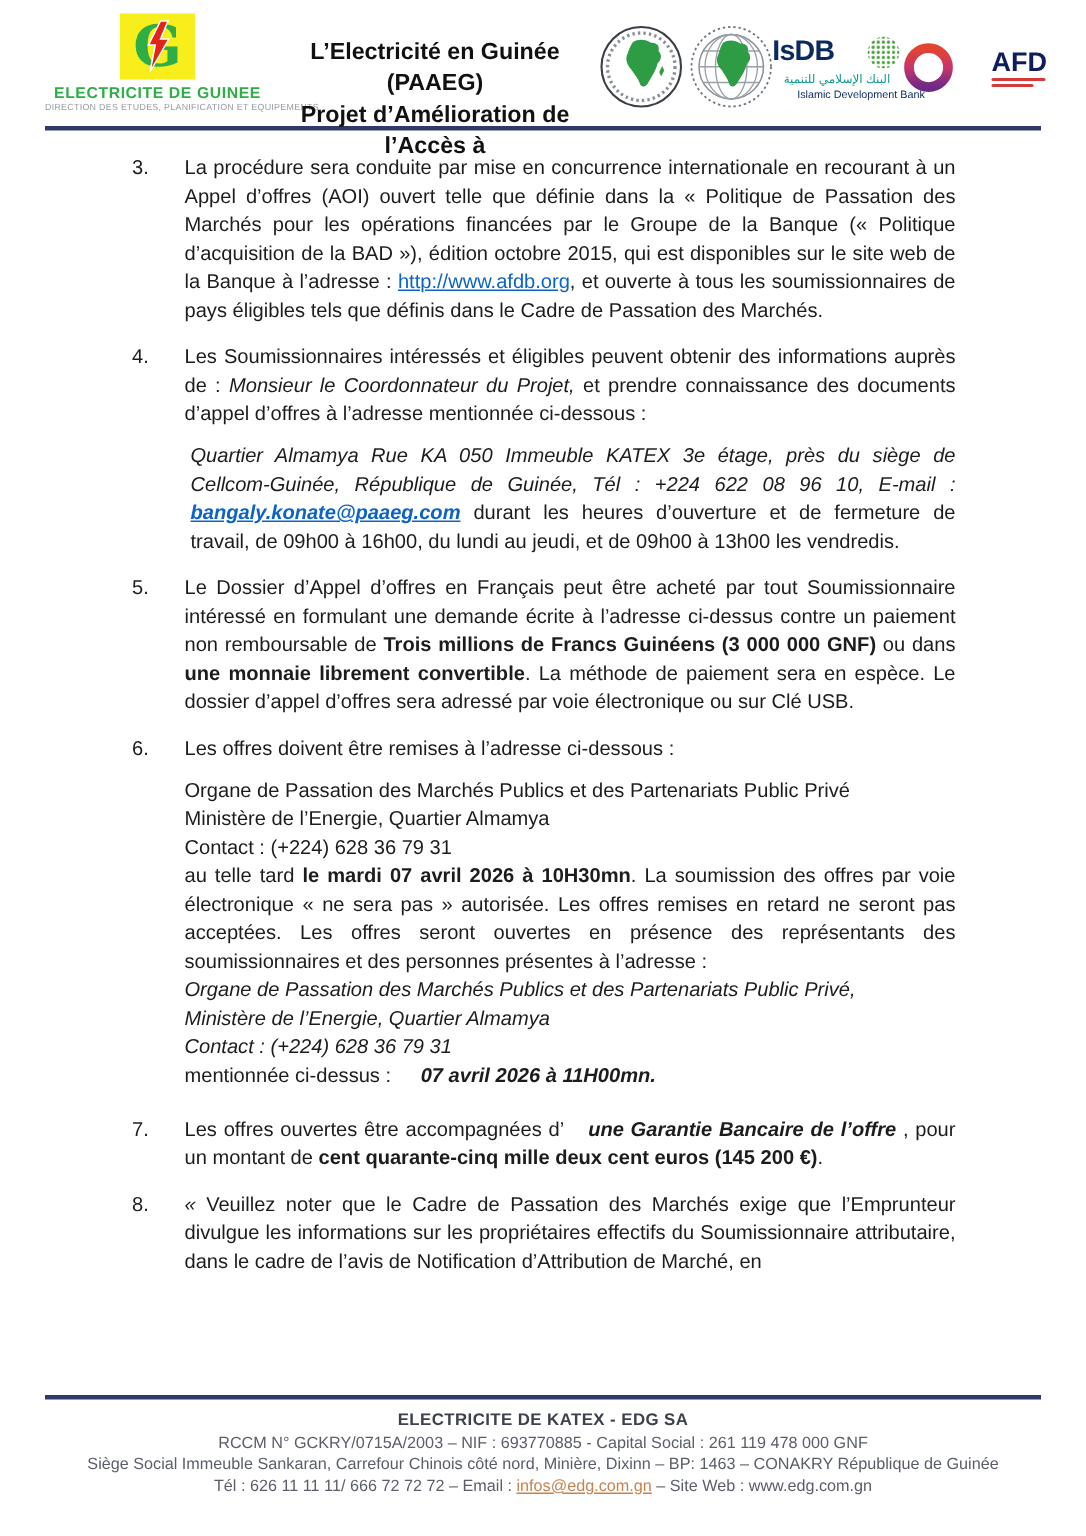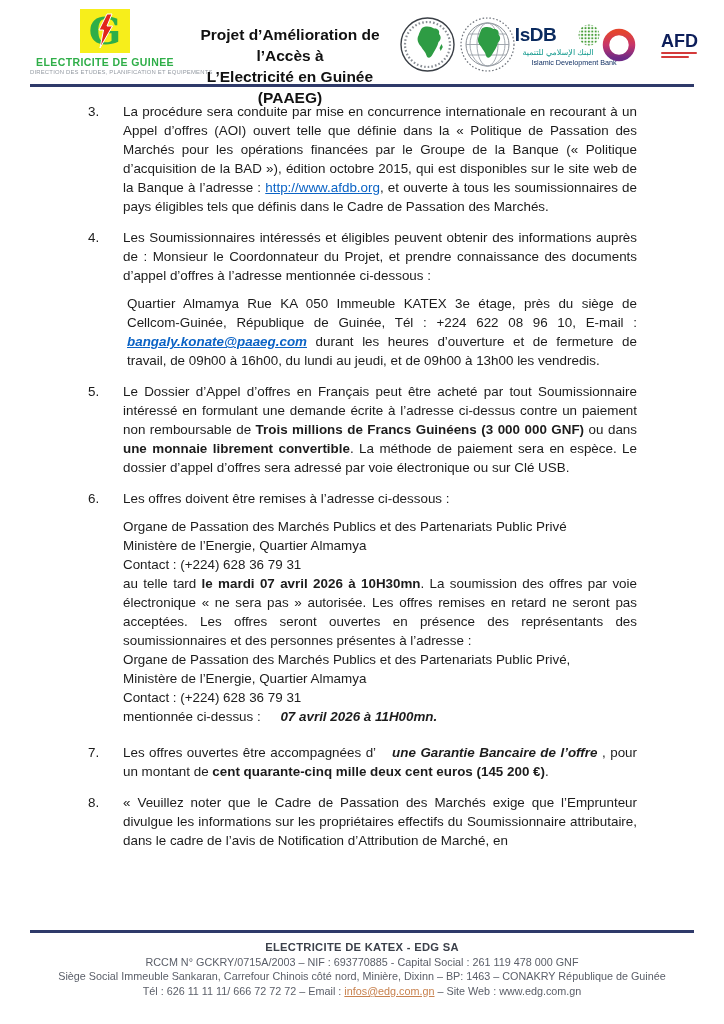--- a/index.html
+++ b/index.html
@@ -31,21 +31,21 @@
   
   .body{padding:15px 87px 0 88px;font-size:13.4px;line-height:19px;}
   .item{display:flex;margin-bottom:12px;}
   .num{width:35px;flex:none;}
   .content{flex:1;min-width:0;}
   .content p{margin:0 0 9px;}
   .content p:last-child{margin-bottom:0;}
   .just{text-align:justify;}
   .indent{padding-left:4px;}
   .seg-b{font-weight:bold;}
-  .seg-i{}
+  .seg-i{font-style:italic;}
   .seg-bi{font-weight:bold;font-style:italic;margin-left:16px;}
   a.seg-link{color:var(--link-blue,#0b63c5);text-decoration:underline;cursor:pointer;}
   a.seg-ilink{color:var(--link-blue,#0b63c5);text-decoration:underline;font-style:italic;font-weight:bold;cursor:pointer;}
   a.seg-flink{color:var(--footer-link,#c8824f);text-decoration:underline;cursor:pointer;}
   
   .footer-wrap{position:absolute;left:0;right:0;top:930px;}
   .footer-rule{height:3px;background:var(--navy-rule,#2f3a6a);margin:0 30px 7px;}
   .footer{text-align:center;color:#5a5e68;font-size:10.8px;line-height:14.6px;}
   .footer .company{font-weight:bold;color:#3c414b;font-size:11.2px;letter-spacing:.3px;}
 </style>
@@ -61,22 +61,22 @@
         <span class="edg-g">G</span>
         <svg class="edg-bolt" width="20" height="36" viewBox="0 0 20 36">
           <path d="M12,1 L4,17 h4.5 L5,35 L17.5,13 h-5.5 L17,1 Z" fill="#e1251b" stroke="#ffffff" stroke-width="1"></path>
         </svg>
       </div>
       <div class="edg-name">ELECTRICITE DE GUINEE</div>
       <div class="edg-sub">DIRECTION DES ETUDES, PLANIFICATION ET EQUIPEMENTS</div>
     </div>
 
     <div class="title">
+      <div>L’Electricité en Guinée (PAAEG)</div>
       <div>Projet d’Amélioration de l’Accès à</div>
-      <div>L’Electricité en Guinée (PAAEG)</div>
     </div>
 
     <div class="logos">
       <svg width="55" height="55" viewBox="0 0 55 55">
         <circle cx="27.5" cy="27.5" r="26.5" fill="#ffffff" stroke="#3a3f46" stroke-width="1.4"></circle>
         <circle cx="27.5" cy="27.5" r="22.5" fill="none" stroke="#8a8f96" stroke-width="2.2" stroke-dasharray="1.6 2.1"></circle>
         <path d="M22,11 C26,8.5 31,9.5 34,11.5 C37.5,11 40,13.5 39,17 C41.5,19.5 41,23 38.5,25 C37.5,29.5 35,33 32.5,37.5 C31,41 27.5,42 26.5,38.5 C25.5,35 23,33 21,29.5 C18,26.5 16.5,22 18.5,18.5 C19.5,15.5 20.5,13 22,11 Z" fill="#2e9c44"></path>
         <path d="M39.5,31 l2,-4 l1.3,3 l-2.1,4 Z" fill="#2e9c44"></path>
       </svg>
       <svg width="55" height="55" viewBox="0 0 55 55">

